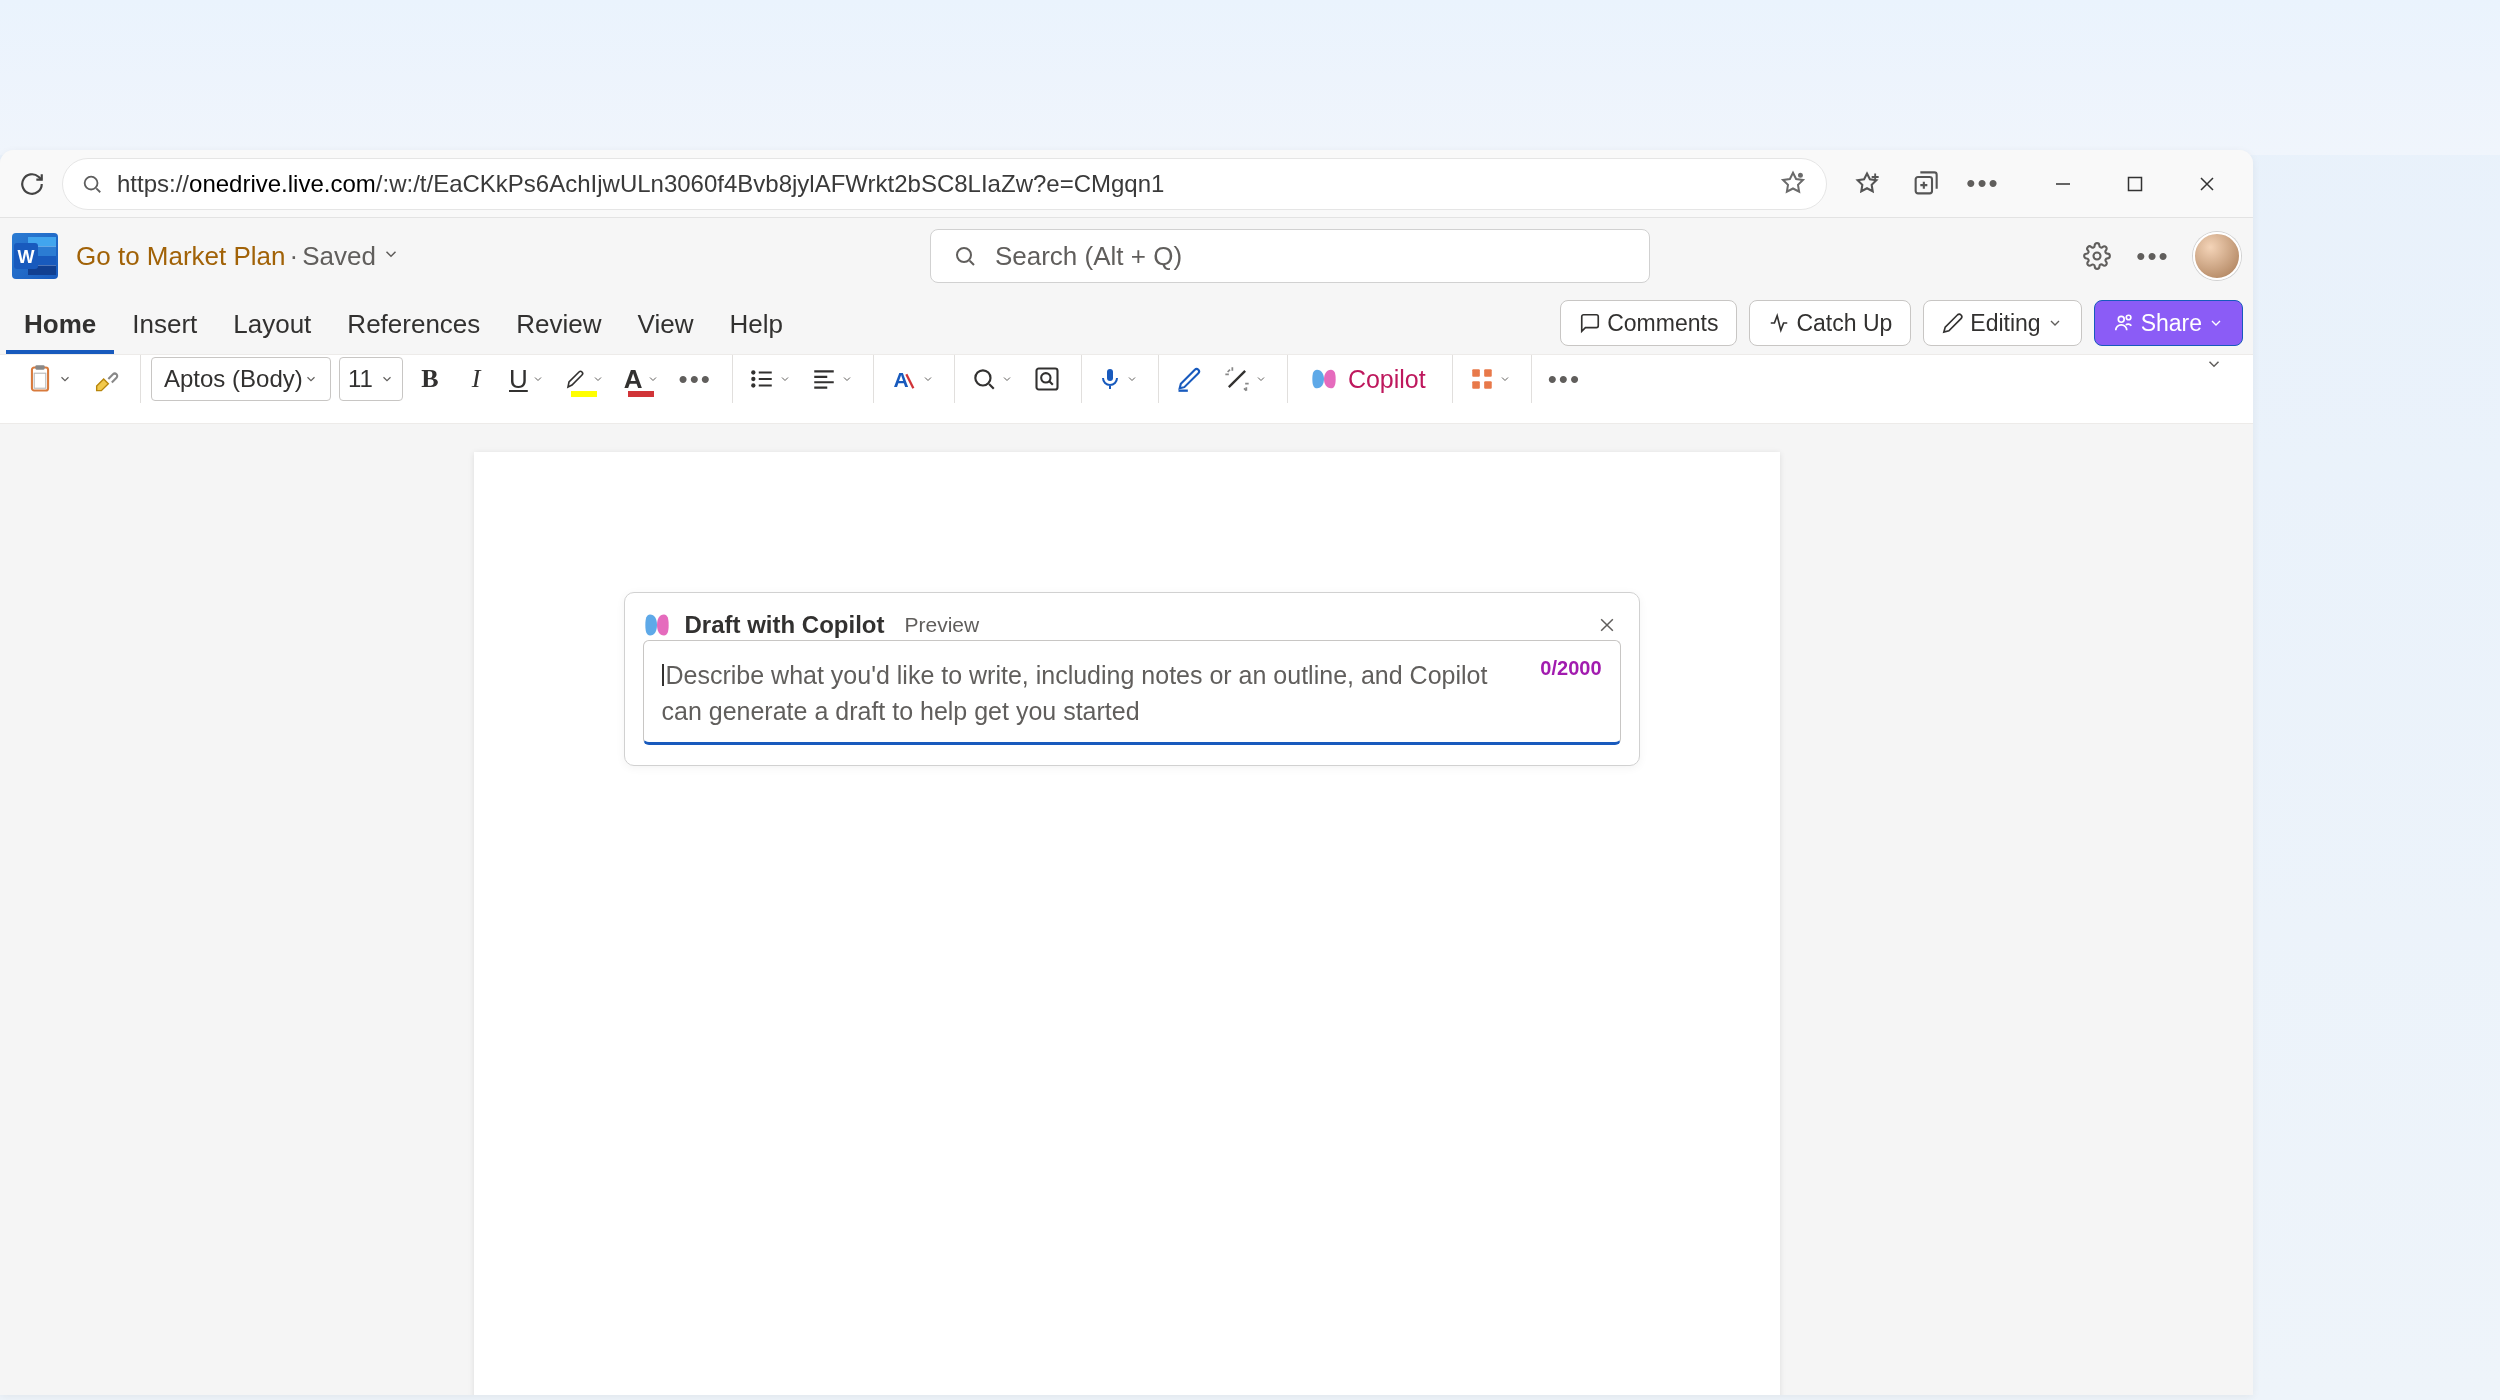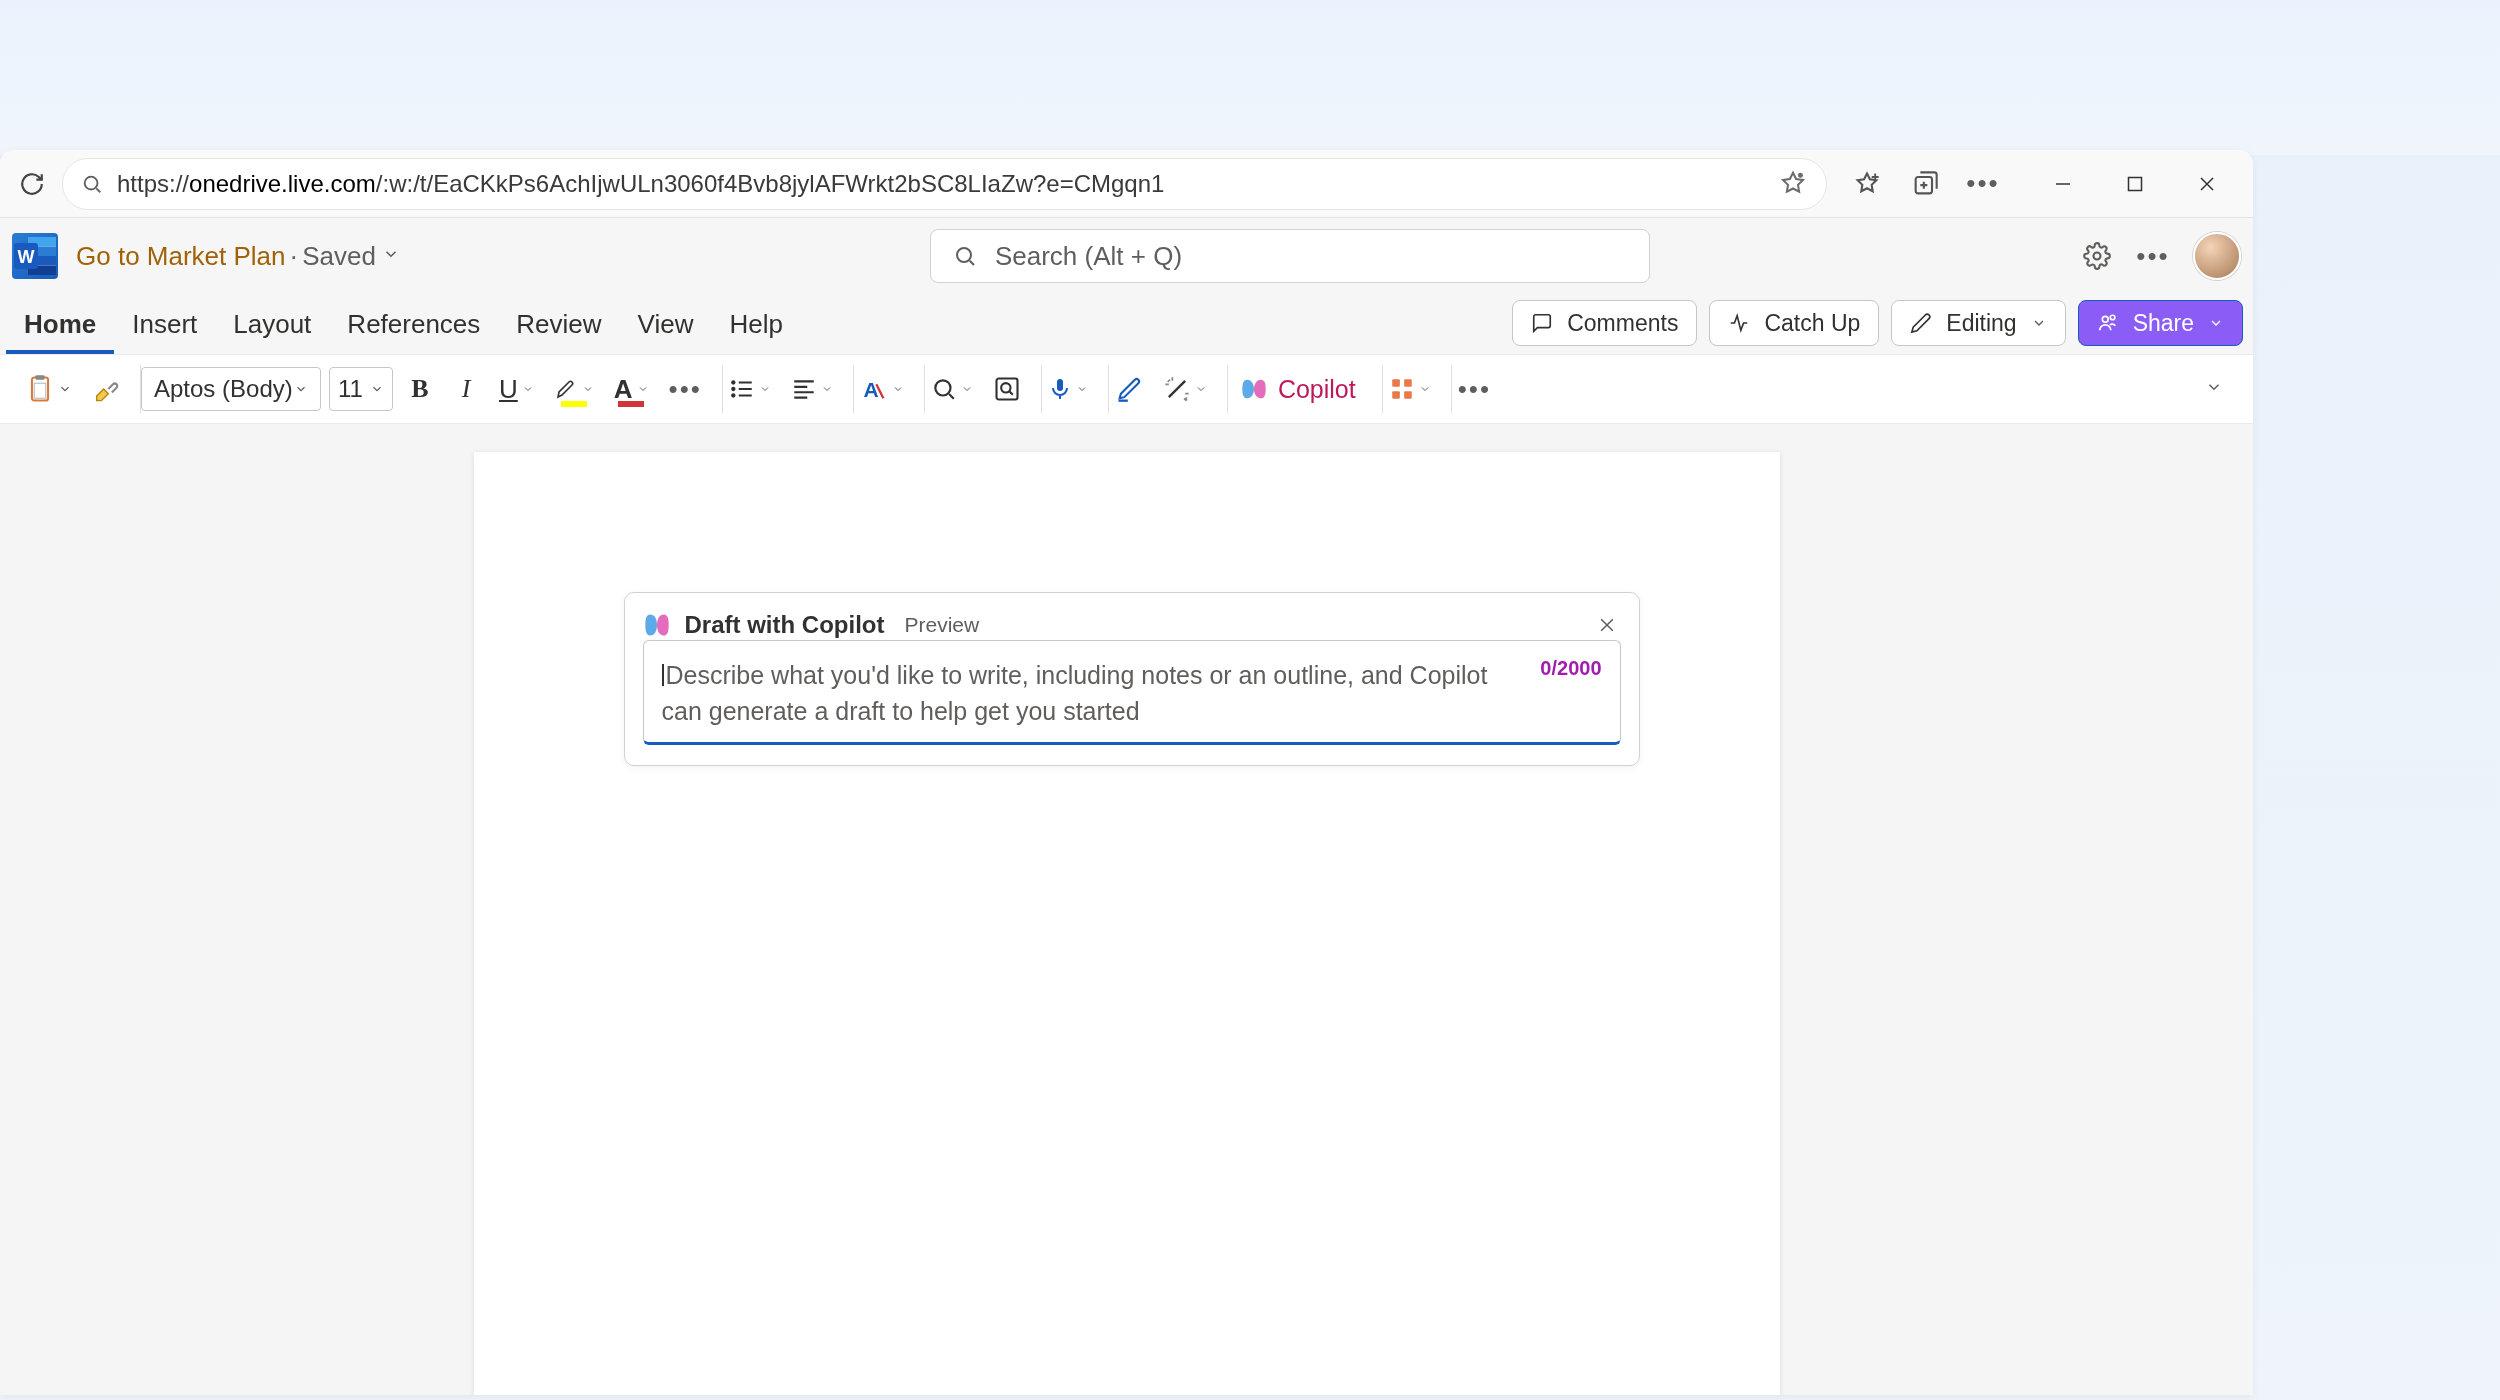--- a/index.html
+++ b/index.html
@@ -32,26 +32,26 @@
     .search-pill .search-txt { font-size: 26px; color: #605e5c; }
     .title-right { margin-left: auto; display: flex; align-items: center; gap: 24px; }
     .gear-ic, .more-ic { width: 32px; height: 32px; color: #605e5c; cursor: pointer; display:flex;align-items:center;justify-content:center; }
     .avatar { width: 48px; height: 48px; border-radius: 50%; background: radial-gradient(circle at 35% 30%, #f4d4b8, #a67852); border: 2px solid #fff; box-shadow: 0 0 0 1px #d1d1d1; }
 
     
     .tabs-row { height: 60px; background: #f6f6f6; display: flex; align-items: flex-end; padding: 0 6px; position: relative; }
     .tab { padding: 0 18px 10px 18px; font-size: 26px; color: #323130; cursor: pointer; border-bottom: 4px solid transparent; }
     .tab.active { border-bottom-color: #185abd; font-weight: 600; }
     .tabs-right { position: absolute; right: 10px; bottom: 8px; display: flex; align-items: center; gap: 12px; }
-    .pill-btn { height: 46px; background: #fff; border: 1px solid #c8c6c4; border-radius: 8px; padding: 0 18px; display: flex; align-items: center; gap: 14px; font-size: 23px; color: #323130; cursor: pointer; }
+    .pill-btn { height: 46px; background: #fff; border: 1px solid #c8c6c4; border-radius: 8px; padding: 0 18px; display: flex; align-items: center; gap: 6px; font-size: 23px; color: #323130; cursor: pointer; }
     .pill-btn.primary { background: #8b5cf6; color: #fff; border-color: #185abd; }
     .pill-btn .chev { color: inherit; }
 
     
-    .ribbon { height: 70px; background: #fff; border-top: 1px solid #edebe9; border-bottom: 1px solid #edebe9; display: flex; align-items: center; padding: 0 20px; }
+    .ribbon { height: 70px; background: #fff; border-top: 1px solid #edebe9; border-bottom: 1px solid #edebe9; display: flex; align-items: flex-start; padding: 0 20px; gap: 10px; }
     .ribbon-group { display: flex; align-items: center; gap: 8px; padding-right: 14px; border-right: 1px solid #e1dfdd; height: 48px; }
     .ribbon-group.noborder { border-right: none; padding-right: 6px; }
     .rb-btn { height: 44px; min-width: 38px; padding: 0 6px; display: flex; align-items: center; justify-content: center; gap: 4px; cursor: pointer; border-radius: 4px; color: #323130; }
     .rb-btn .chev { color: #605e5c; }
     .font-name-box { width: 180px; height: 44px; border: 1px solid #c8c6c4; border-radius: 4px; display: flex; align-items: center; padding: 0 12px; font-size: 24px; color: #323130; justify-content: space-between; }
     .font-size-box { width: 64px; height: 44px; border: 1px solid #c8c6c4; border-radius: 4px; display: flex; align-items: center; justify-content: space-between; padding: 0 8px; font-size: 24px; color: #323130; }
     .ico { display: inline-flex; align-items: center; justify-content: center; }
     .bold-ic { font-weight: 800; font-size: 26px; font-family: 'Times New Roman', serif; }
     .italic-ic { font-style: italic; font-size: 26px; font-family: 'Times New Roman', serif; }
     .under-ic { text-decoration: underline; font-size: 26px; }

